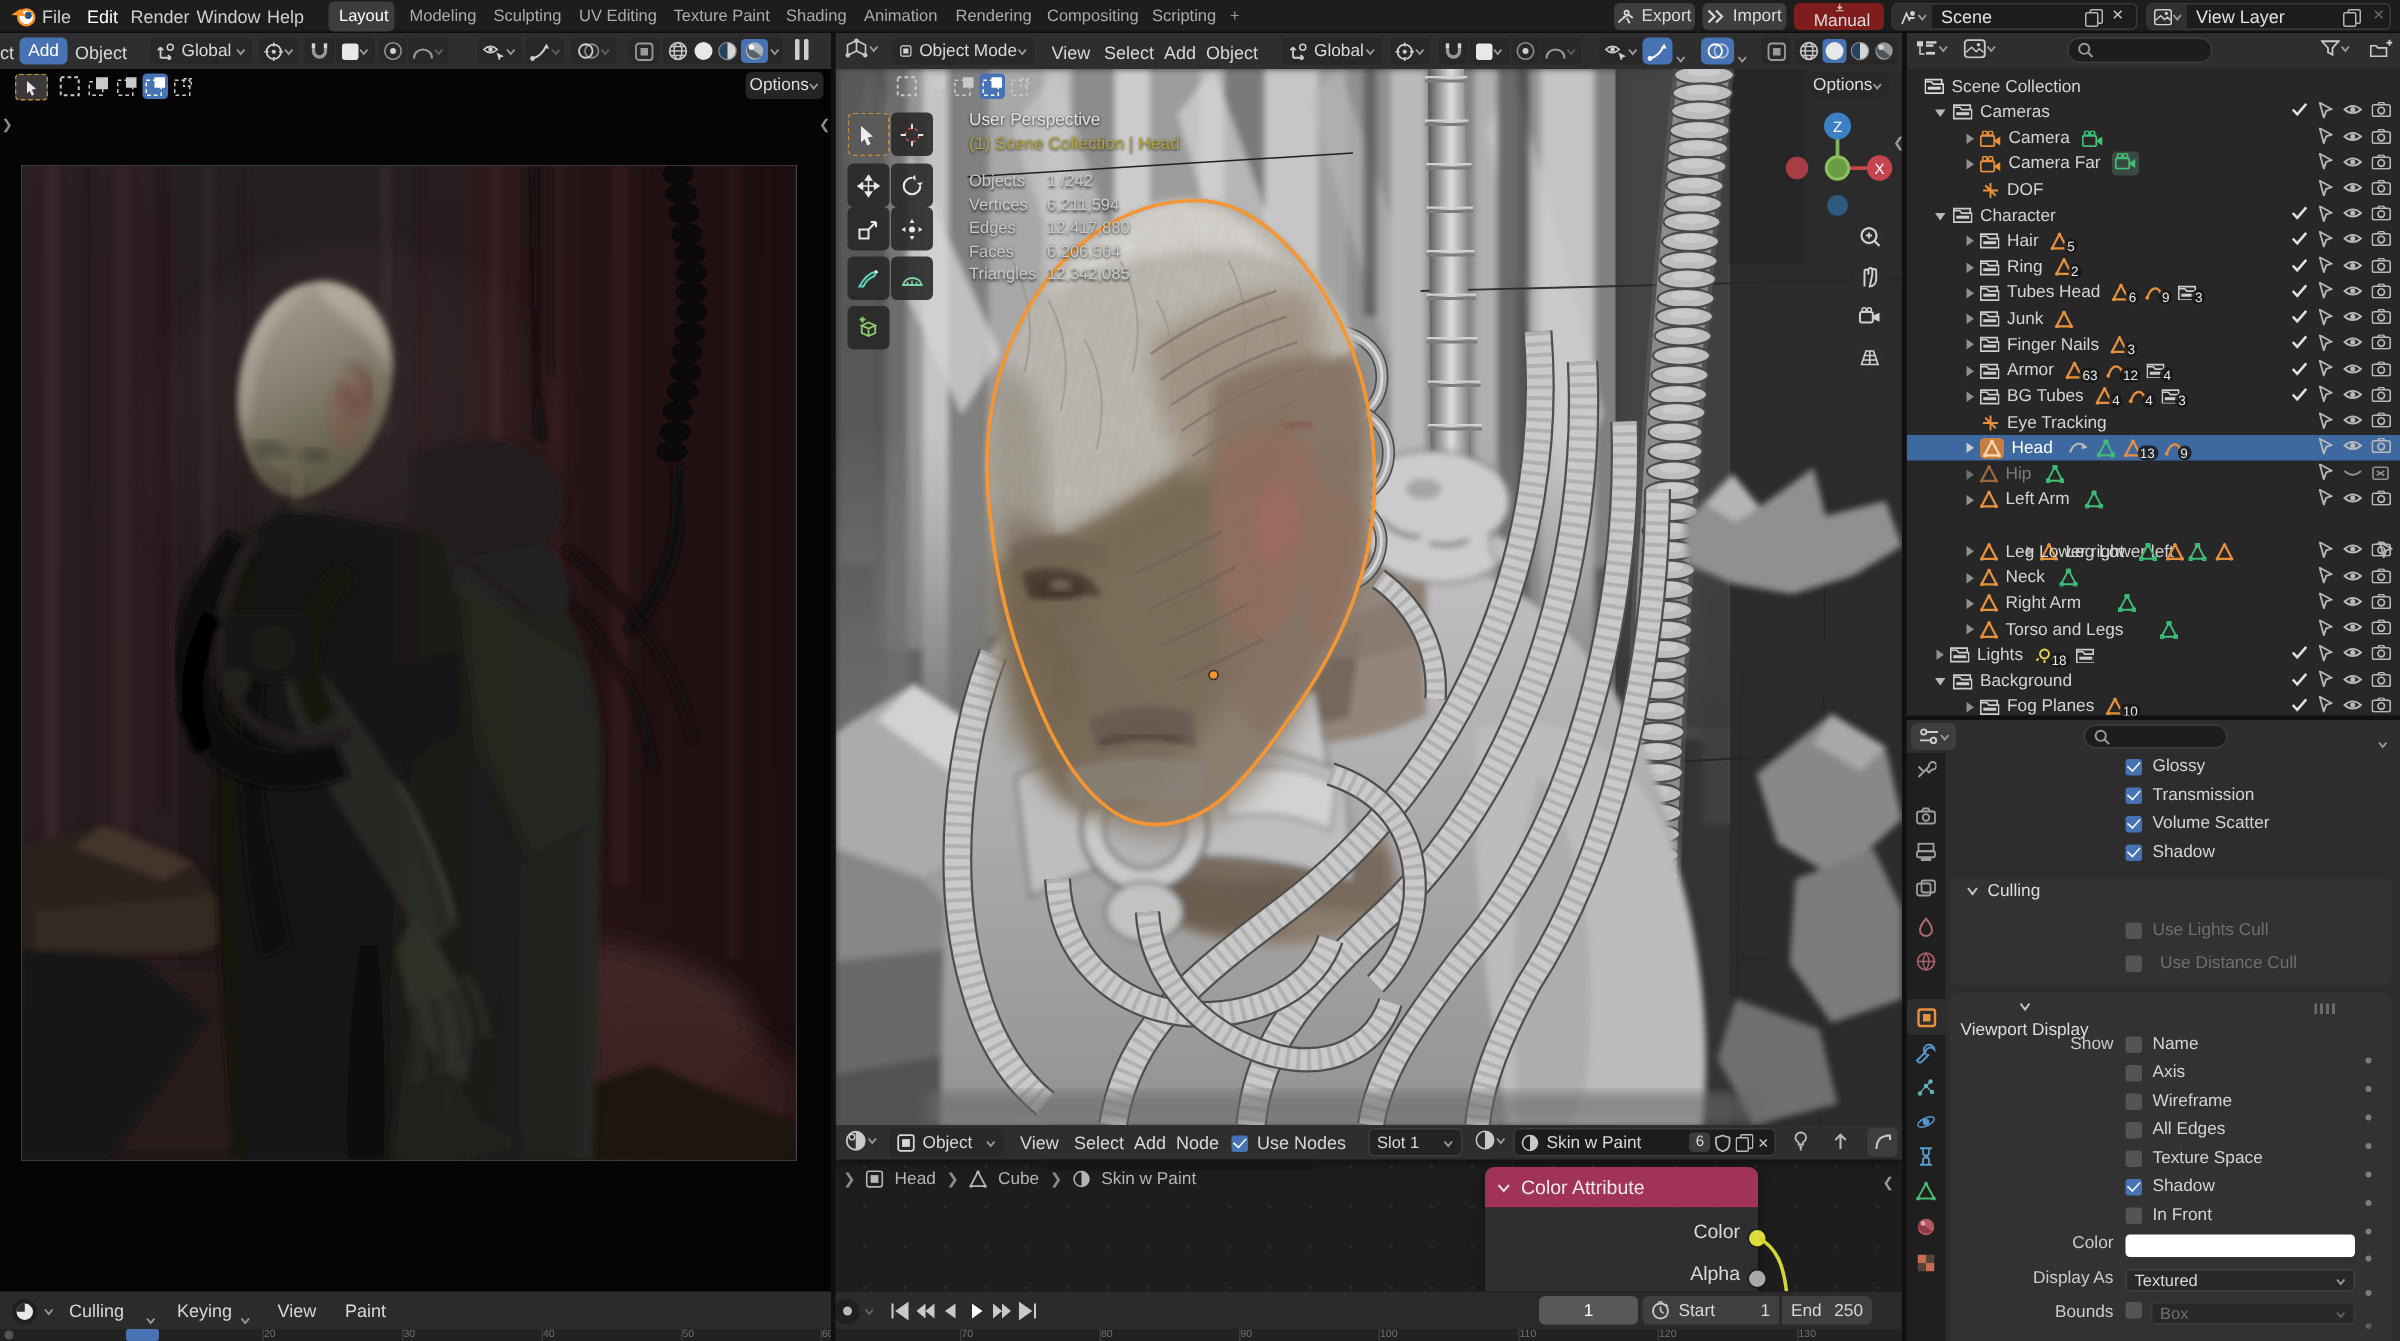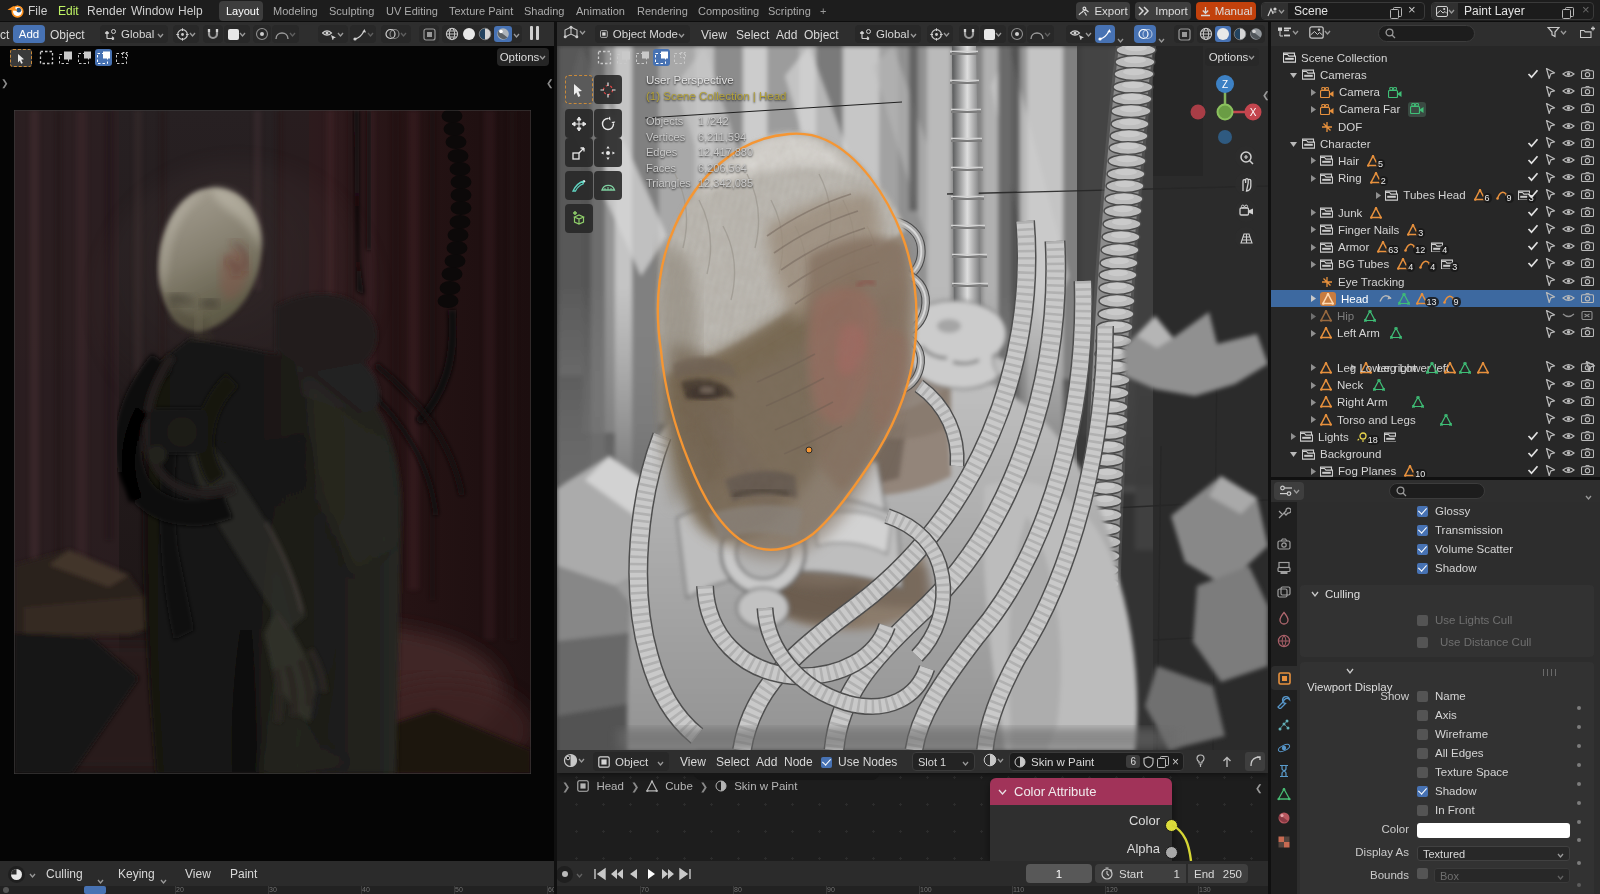--- a/index.html
+++ b/index.html
@@ -14,21 +14,21 @@
 .badge{font-size:9px;color:#e8e8e8;background:rgba(24,24,24,.85);border-radius:5px;padding:0 2px;margin-left:-3px;position:relative;top:3px;}
 </style></head><body>
 <div class="abs hdr" style="left:0;top:0;width:1600px;height:22px;background:#1d1d1d;border-bottom:1px solid #0e0e0e;">
     <div class="abs" style="left:7px;top:3px;"><svg width="17" height="15" viewBox="0 0 17 15" style="">
         <circle cx="10.5" cy="8" r="5.2" fill="#fff"></circle>
         <circle cx="11.8" cy="7.2" r="2.4" fill="#265787"></circle>
         <path d="M10.5 8 L0.5 6.8 L6.5 3 Z" fill="#ff9421"></path>
         <path d="M5.2 8.6 a5.3 5.3 0 0 0 10.6 0 a5.3 5.3 0 0 0 -10.6 0" fill="none" stroke="#ff9421" stroke-width="1.6"></path>
       </svg></div>
     <div class="abs txt" style="left:28px;top:4px;color:#cfcfcf;">File</div>
-    <div class="abs txt" style="left:58px;top:4px;color:#bef264;">Edit</div>
+    <div class="abs txt" style="left:58px;top:4px;color:#ffffff;">Edit</div>
     <div class="abs txt" style="left:87px;top:4px;color:#cfcfcf;">Render</div>
     <div class="abs txt" style="left:131px;top:4px;color:#cfcfcf;">Window</div>
     <div class="abs txt" style="left:178px;top:4px;color:#cfcfcf;">Help</div>
     <div class="abs" style="left:219px;top:1px;width:44px;height:20px;background:#3d3d3d;border-radius:4px;"></div>
     <div class="abs" style="left:226px;top:5px;color:#fff;font-size:11px;white-space:nowrap;">Layout</div>
     <div class="abs" style="left:273px;top:5px;color:#ababab;font-size:11px;white-space:nowrap;">Modeling</div>
     <div class="abs" style="left:329px;top:5px;color:#ababab;font-size:11px;white-space:nowrap;">Sculpting</div>
     <div class="abs" style="left:386px;top:5px;color:#ababab;font-size:11px;white-space:nowrap;">UV Editing</div>
     <div class="abs" style="left:449px;top:5px;color:#ababab;font-size:11px;white-space:nowrap;">Texture Paint</div>
     <div class="abs" style="left:524px;top:5px;color:#ababab;font-size:11px;white-space:nowrap;">Shading</div>
@@ -42,21 +42,21 @@
         <path d="M1 9 C3 6 4 7 5.5 5 M5 2.5 a1.4 1.4 0 1 0 2.8 0 a1.4 1.4 0 1 0 -2.8 0 M4 5.5 L8 4 L10.5 6 M6.5 6 L8.5 9.5" stroke="#d8d8d8" stroke-width="1.2" fill="none"></path>
       </svg>
       <span style="margin-left:4px;">Export</span>
     </div>
     <div class="abs btn" style="left:1135px;top:2px;width:56px;height:18px;background:#3e3e3e;">
       <svg width="13" height="10" viewBox="0 0 13 10" style="">
         <path d="M1 1 L5 5 L1 9 M6 1 L10 5 L6 9" stroke="#d8d8d8" stroke-width="1.5" fill="none"></path>
       </svg>
       <span style="margin-left:4px;">Import</span>
     </div>
-    <div class="abs btn" style="left:1196px;top:2px;width:60px;height:18px;background:#c2410c;">
+    <div class="abs btn" style="left:1196px;top:2px;width:60px;height:18px;background:#7f1d1d;flex-direction:column;">
       <svg width="11" height="11" viewBox="0 0 11 11" style="">
         <path d="M5.5 1 V7 M2.8 4.5 L5.5 7.3 L8.2 4.5 M1 9.5 H10" stroke="#d8d8d8" stroke-width="1.3" fill="none"></path>
       </svg>
       <span style="margin-left:4px;">Manual</span>
     </div>
     <div class="abs" style="left:1261px;top:2px;width:164px;height:18px;background:#1c1c1c;border:1px solid #3a3a3a;border-radius:4px;"></div>
     <div class="abs" style="left:1262px;top:3px;width:26px;height:16px;background:#303030;border-radius:3px 0 0 3px;display:flex;align-items:center;justify-content:center;">
       <svg width="12" height="11" viewBox="0 0 12 11" style="">
         <path d="M2 10 L5 3 L7.2 8 M6.3 6 h4" stroke="#d0d0d0" stroke-width="1.2" fill="none"></path>
         <circle cx="9" cy="3" r="1.6" fill="#d0d0d0"></circle>
@@ -75,21 +75,21 @@
     <div class="abs" style="left:1432px;top:3px;width:26px;height:16px;background:#303030;border-radius:3px 0 0 3px;display:flex;align-items:center;justify-content:center;">
       <svg width="12" height="11" viewBox="0 0 12 11" style="">
         <rect x="0.5" y="0.5" width="11" height="10" rx="1.5" fill="none" stroke="#d0d0d0"></rect>
         <path d="M1 7.5 L4.5 4.5 L7 7 L9 5.5 L11 7.5" fill="none" stroke="#d0d0d0"></path>
         <circle cx="8.2" cy="3" r="1.1" fill="#d0d0d0"></circle>
       </svg>
       <svg width="7" height="7" viewBox="0 0 7 7" style="">
         <path d="M1 2 L3.5 5 L6 2" fill="none" stroke="#9a9a9a" stroke-width="1.3"></path>
       </svg>
     </div>
-    <div class="abs txt" style="left:1464px;top:4px;color:#e2e2e2;">Paint Layer</div>
+    <div class="abs txt" style="left:1464px;top:4px;color:#e2e2e2;">View Layer</div>
     <div class="abs" style="left:1562px;top:5px;"><svg width="12" height="12" viewBox="0 0 12 12" style="">
         <rect x="3.5" y="0.5" width="8" height="9" rx="1" fill="none" stroke="#b5b5b5"></rect>
         <rect x="0.5" y="2.5" width="8" height="9" rx="1" fill="#1c1c1c" stroke="#b5b5b5"></rect>
       </svg></div>
     <div class="abs" style="left:1582px;top:2px;color:#6a6a6a;font-size:13px;">×</div>
   </div>
 <div class="abs" style="left:554px;top:22px;width:3px;height:872px;background:#101010;z-index:50;"></div>
 <div class="abs" style="left:1268px;top:22px;width:3px;height:872px;background:#101010;z-index:50;"></div>
 <div class="abs hdr" style="left:0;top:22px;width:554px;height:24px;">
     <div class="abs txt" style="left:0px;top:6px;">ct</div>
@@ -620,21 +620,21 @@
             <path d="M1 5 Q6.5 0.2 12 5 Q6.5 9.8 1 5 Z" fill="none" stroke="#b9b9b9" stroke-width="1.2"></path>
             <circle cx="6.5" cy="5" r="1.7" fill="#b9b9b9"></circle>
           </svg></span>
         <span style="width:13px;"><svg width="13" height="10" viewBox="0 0 13 10" style="">
             <rect x="0.5" y="1.8" width="12" height="7.8" rx="1.4" fill="none" stroke="#b9b9b9" stroke-width="1.1"></rect>
             <circle cx="6.5" cy="5.7" r="2.2" fill="none" stroke="#b9b9b9" stroke-width="1.1"></circle>
             <path d="M4 1.8 L5 0.4 H8 L9 1.8" fill="none" stroke="#b9b9b9" stroke-width="1"></path>
           </svg></span>
       </span>
     </div>
-    <div class="orow" style="top:140.9px;justify-content:center;">
+    <div class="orow" style="top:140.9px;">
       <span style="width:38px;flex:none;"></span>
       <svg width="8" height="9" viewBox="0 0 8 9" style="">
         <path d="M2 1 L7 4.5 L2 8 Z" fill="#909090"></path>
       </svg>
       <span style="width:3px;flex:none;"></span>
       <svg width="13" height="11" viewBox="0 0 13 11" style="">
         <path d="M0.5 2.5 h4 l1.4 1.6 h6.6 v6 h-12 Z M0.5 2.5 v-1.4 h11 v2.6" fill="none" stroke="#cdcdcd" stroke-width="1.1"></path>
         <rect x="2.2" y="5.8" width="8.6" height="2" fill="#cdcdcd"></rect>
       </svg>
       <span style="width:5px;flex:none;"></span>

